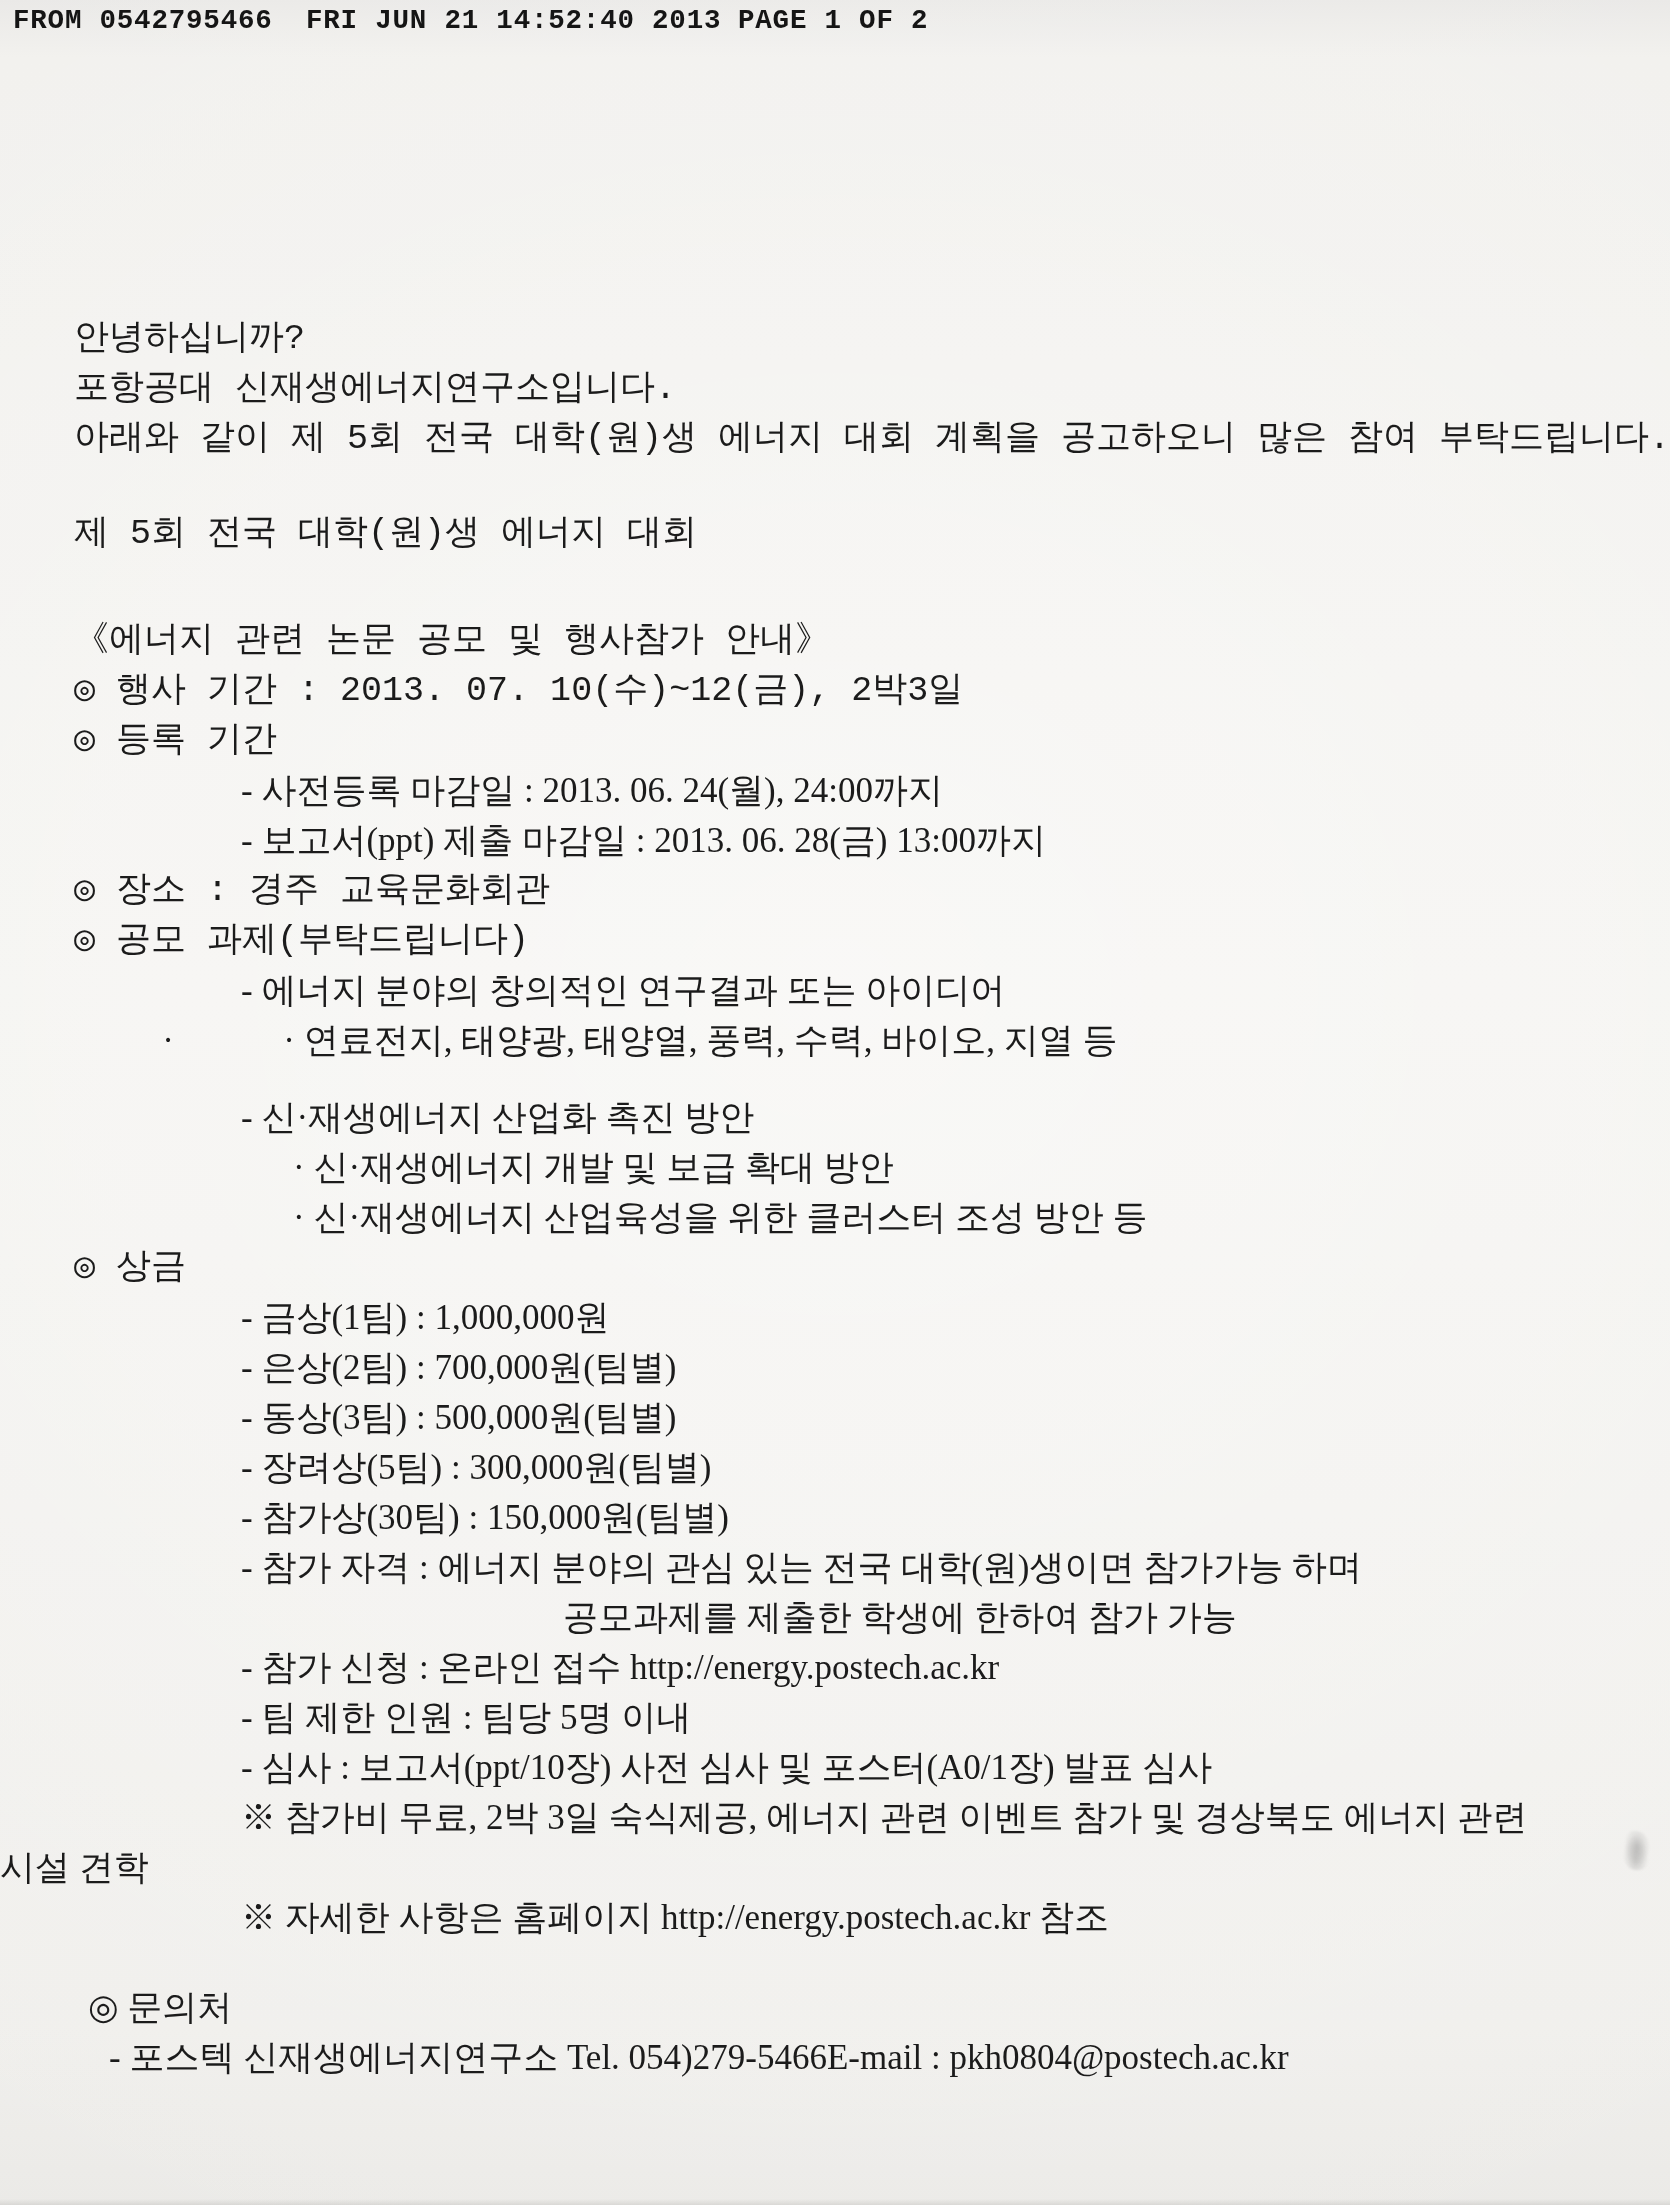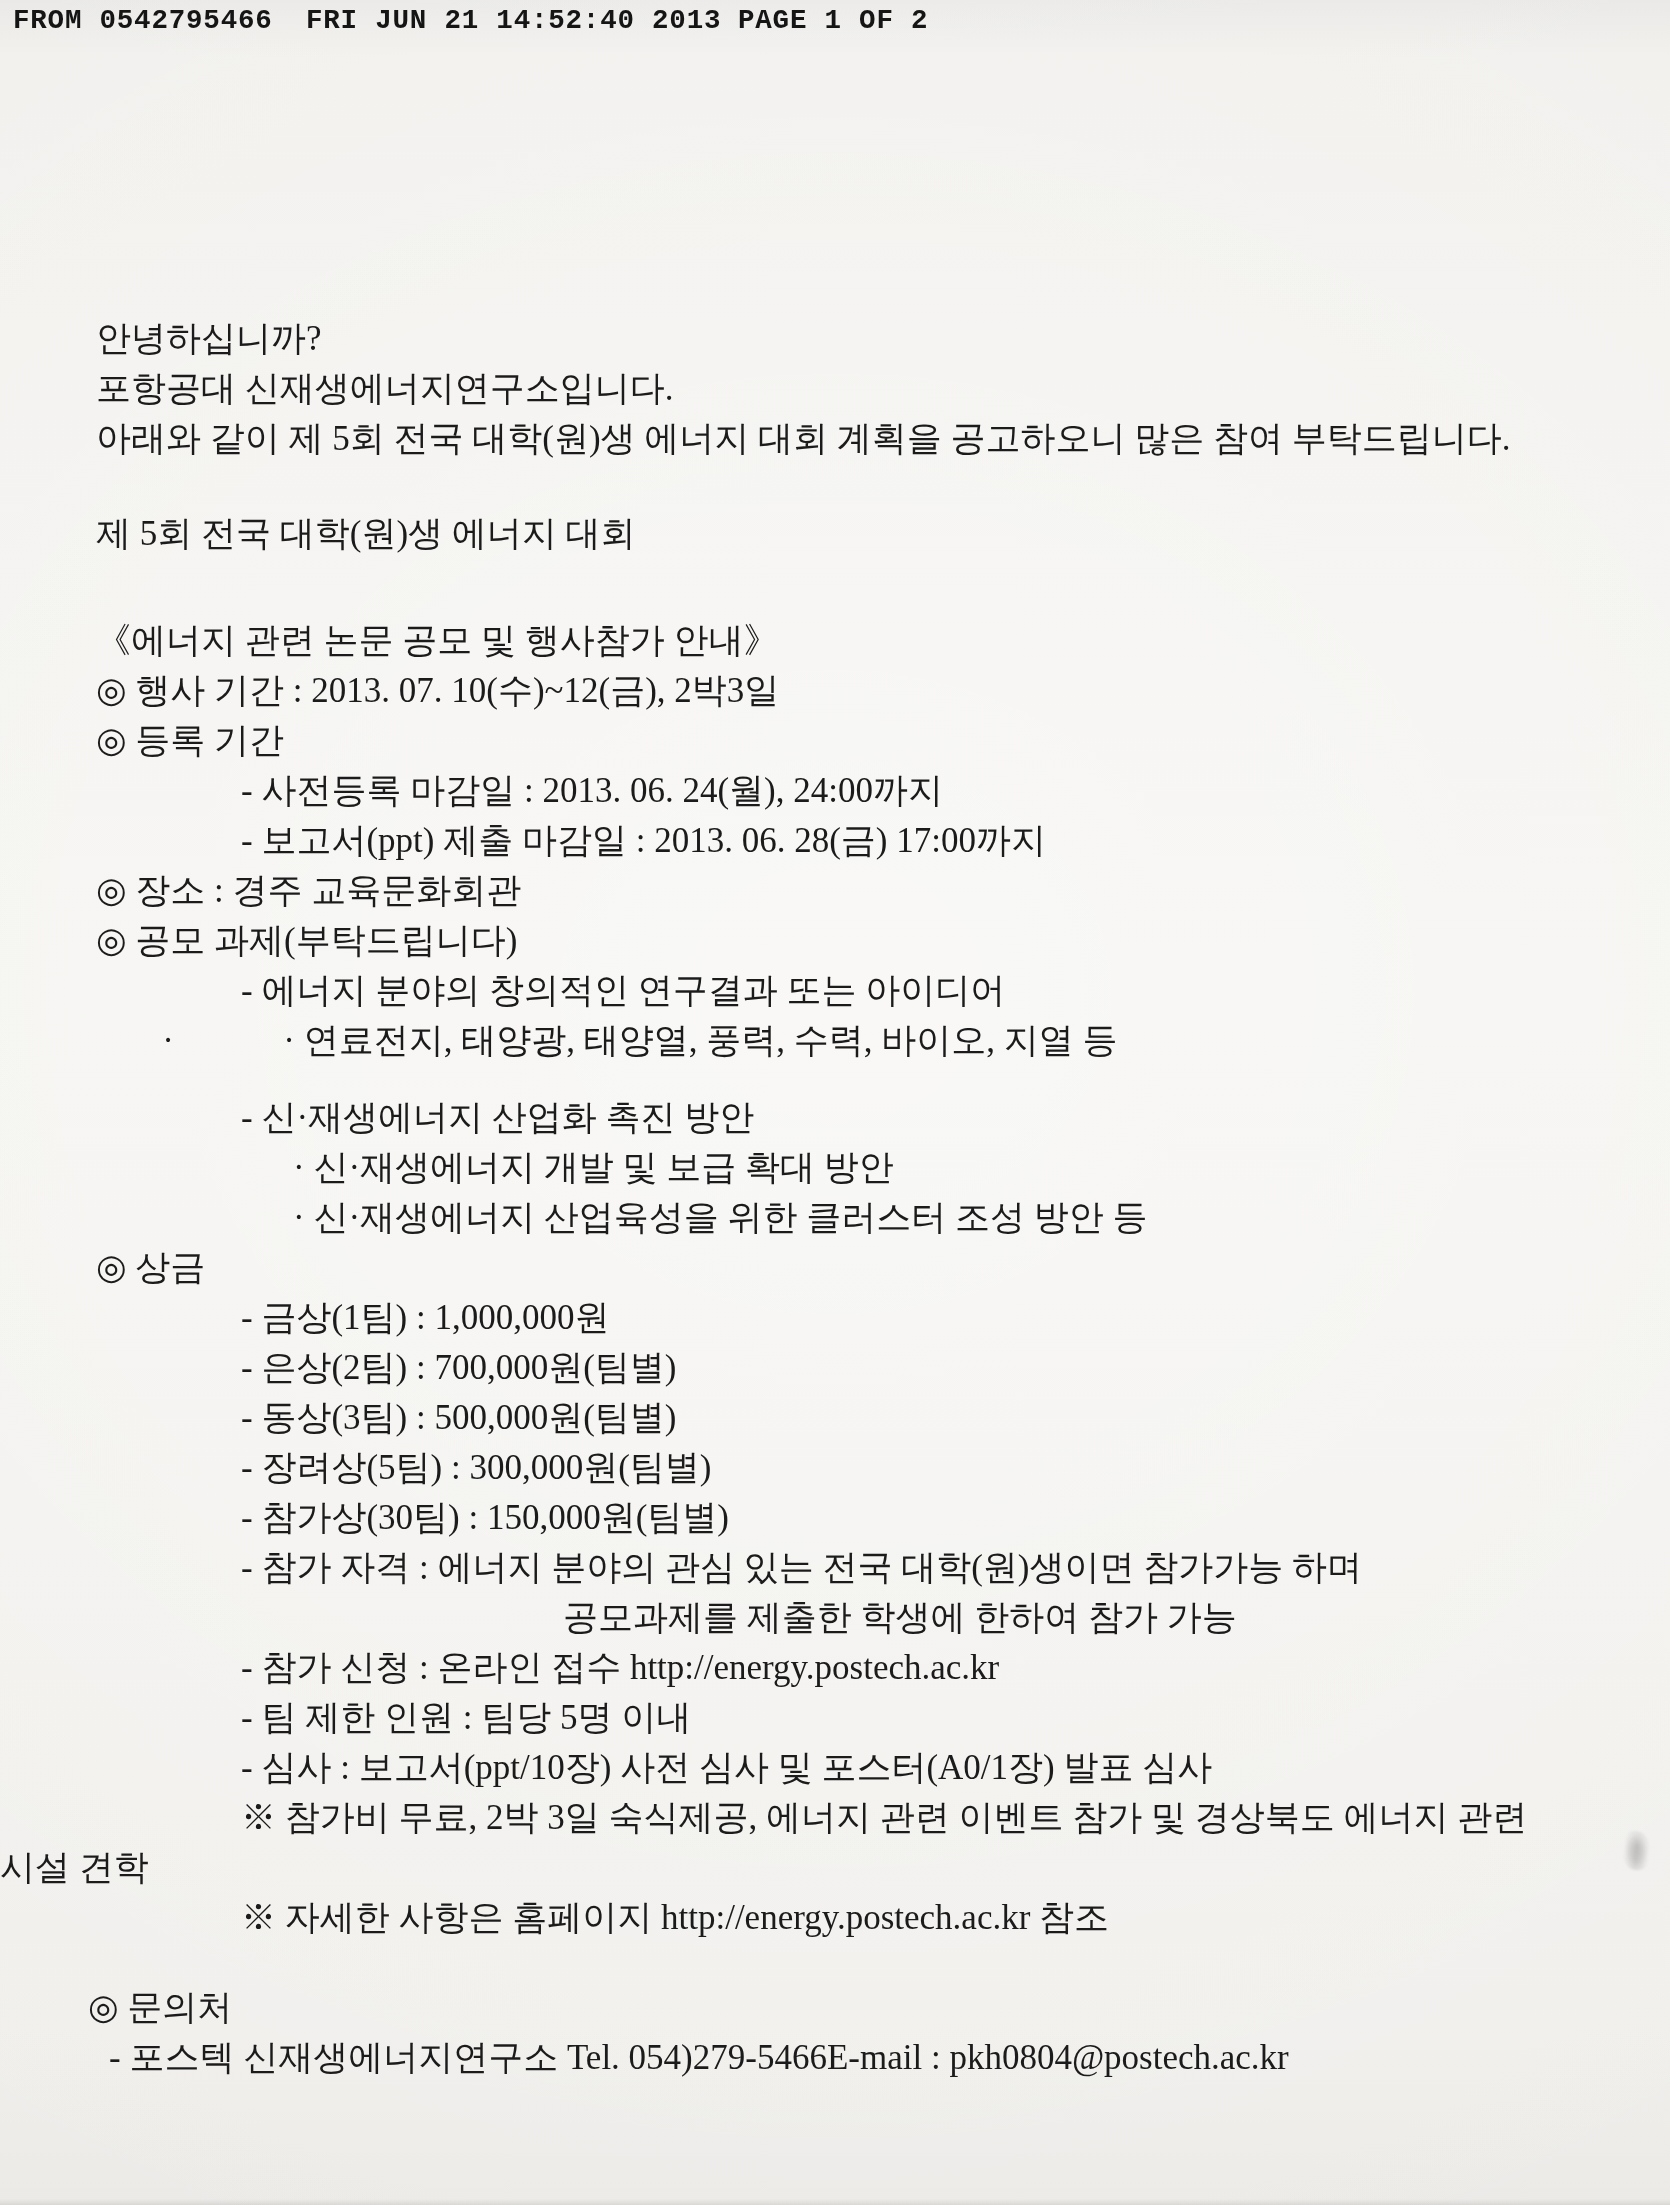--- a/index.html
+++ b/index.html
@@ -43,21 +43,21 @@
     color: #1b1b1b;
     font-size: 35px;
   }
   .line {
     line-height: 50px;
     height: 50px;
     white-space: nowrap;
   }
   .first { margin-top: 314px; }
   
-  .m0    { padding-left: 96px; }  
+  .m0    { padding-left: 74px; font-family: Liberation Mono, monospace; }  
   .m1    { padding-left: 241px; }  
   .m2    { padding-left: 293px; }  
   .mcont { padding-left: 563px; }  
   .mfull { }  
   .mc0   { padding-left: 88px; }  
   .mc1   { padding-left: 109px; }  
   
   .g-title   { margin-top: 45px; }
   .g-notice  { margin-top: 57px; }
   .g-sec     { margin-top: 27px; }
@@ -105,21 +105,21 @@
     <div class="line m0">포항공대 신재생에너지연구소입니다.</div>
     <div class="line m0">아래와 같이 제 5회 전국 대학(원)생 에너지 대회 계획을 공고하오니 많은 참여 부탁드립니다.</div>
 
     <div class="line m0 g-title">제 5회 전국 대학(원)생 에너지 대회</div>
 
     <div class="line m0 g-notice">《에너지 관련 논문 공모 및 행사참가 안내》</div>
     <div class="line m0">◎ 행사 기간 : 2013. 07. 10(수)~12(금), 2박3일</div>
 
     <div class="line m0">◎ 등록 기간</div>
     <div class="line m1">- 사전등록 마감일 : 2013. 06. 24(월), 24:00까지</div>
-    <div class="line m1">- 보고서(ppt) 제출 마감일 : 2013. 06. 28(금) 17:00까지</div>
+    <div class="line m1">- 보고서(ppt) 제출 마감일 : 2013. 06. 28(금) 13:00까지</div>
 
     <div class="line m0">◎ 장소 : 경주 교육문화회관</div>
 
     <div class="line m0">◎ 공모 과제(부탁드립니다)</div>
     <div class="line m1">- 에너지 분야의 창의적인 연구결과 또는 아이디어</div>
     <div class="line" style="padding-left:172px;">
       <span class="stray-dot">·</span><span>· 연료전지, 태양광, 태양열, 풍력, 수력, 바이오, 지열 등</span>
     </div>
 
     <div class="line m1 g-sec">- 신·재생에너지 산업화 촉진 방안</div>

